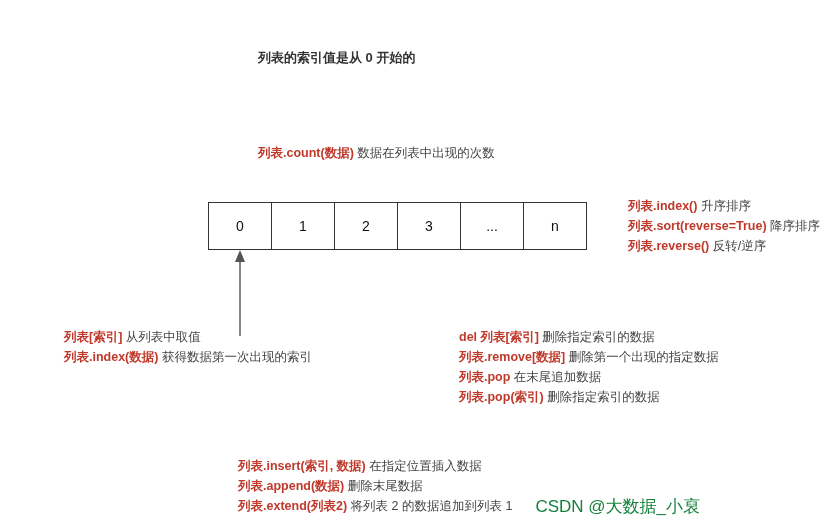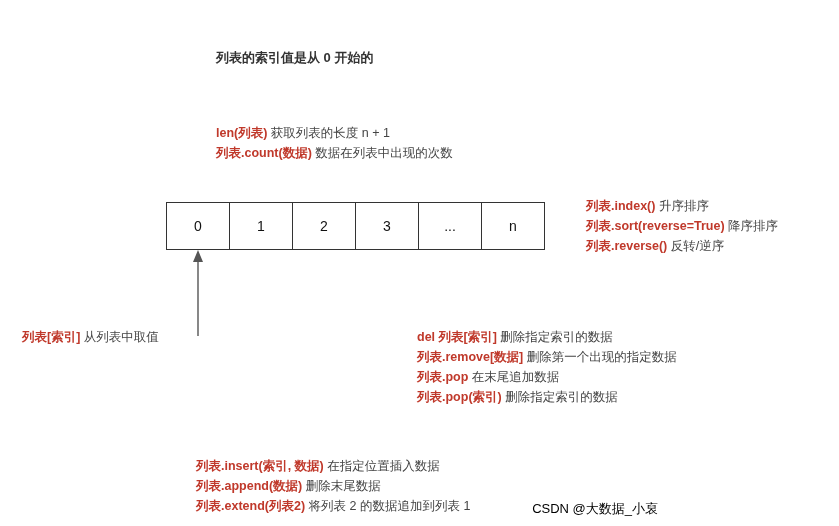--- a/index.html
+++ b/index.html
@@ -11,20 +11,21 @@
     height: 526px;
     background: #ffffff;
     font-family: "Liberation Sans", sans-serif;
     color: #333333;
     overflow: hidden;
   }
   #canvas {
     position: relative;
     width: 672px;
     height: 526px;
+    margin-left: 42px;
   }
   .note {
     position: absolute;
     font-size: 12.5px;
     line-height: 20px;
     color: #c0392b;
     white-space: nowrap;
   }
   .note .lbl {
     font-weight: bold;
@@ -68,35 +69,32 @@
     position: absolute;
     left: 170px;
     top: 248px;
     width: 70px;
     height: 90px;
   }
   .watermark {
     position: absolute;
     right: 14px;
     bottom: 8px;
-    font-size: 13px;
-    color: #000000;
+    font-size: 17px;
+    color: #15803d;
     white-space: nowrap;
   }
 </style>
 </head>
 <body>
 
 <div id="canvas">
 
   <div class="title-note" style="left:216px; top:49px;">列表的索引值是从 0 开始的</div>
 
-  <div class="note" style="left:216px; top:123px;">
-    <span class="lbl">len(列表)</span><span class="desc"> 获取列表的长度 n + 1</span>
-  </div>
   <div class="note" style="left:216px; top:143px;">
     <span class="lbl">列表.count(数据)</span><span class="desc"> 数据在列表中出现的次数</span>
   </div>
 
   <div class="note" style="left:586px; top:196px;">
     <span class="lbl">列表.index()</span><span class="desc"> 升序排序</span>
   </div>
   <div class="note" style="left:586px; top:216px;">
     <span class="lbl">列表.sort(reverse=True)</span><span class="desc"> 降序排序</span>
   </div>
@@ -114,20 +112,23 @@
   </div>
 
   <svg class="arrow-svg" viewBox="0 0 70 90">
     <line x1="28" y1="88" x2="28" y2="12" stroke="#555555" stroke-width="1.4"></line>
     <polygon points="28,2 23,14 33,14" fill="#555555"></polygon>
   </svg>
 
   <div class="note" style="left:22px; top:327px;">
     <span class="lbl">列表[索引]</span><span class="desc"> 从列表中取值</span>
   </div>
+  <div class="note" style="left:22px; top:347px;">
+    <span class="lbl">列表.index(数据)</span><span class="desc"> 获得数据第一次出现的索引</span>
+  </div>
 
   <div class="note" style="left:417px; top:327px;">
     <span class="lbl">del 列表[索引]</span><span class="desc"> 删除指定索引的数据</span>
   </div>
   <div class="note" style="left:417px; top:347px;">
     <span class="lbl">列表.remove[数据]</span><span class="desc"> 删除第一个出现的指定数据</span>
   </div>
   <div class="note" style="left:417px; top:367px;">
     <span class="lbl">列表.pop</span><span class="desc"> 在末尾追加数据</span>
   </div>

